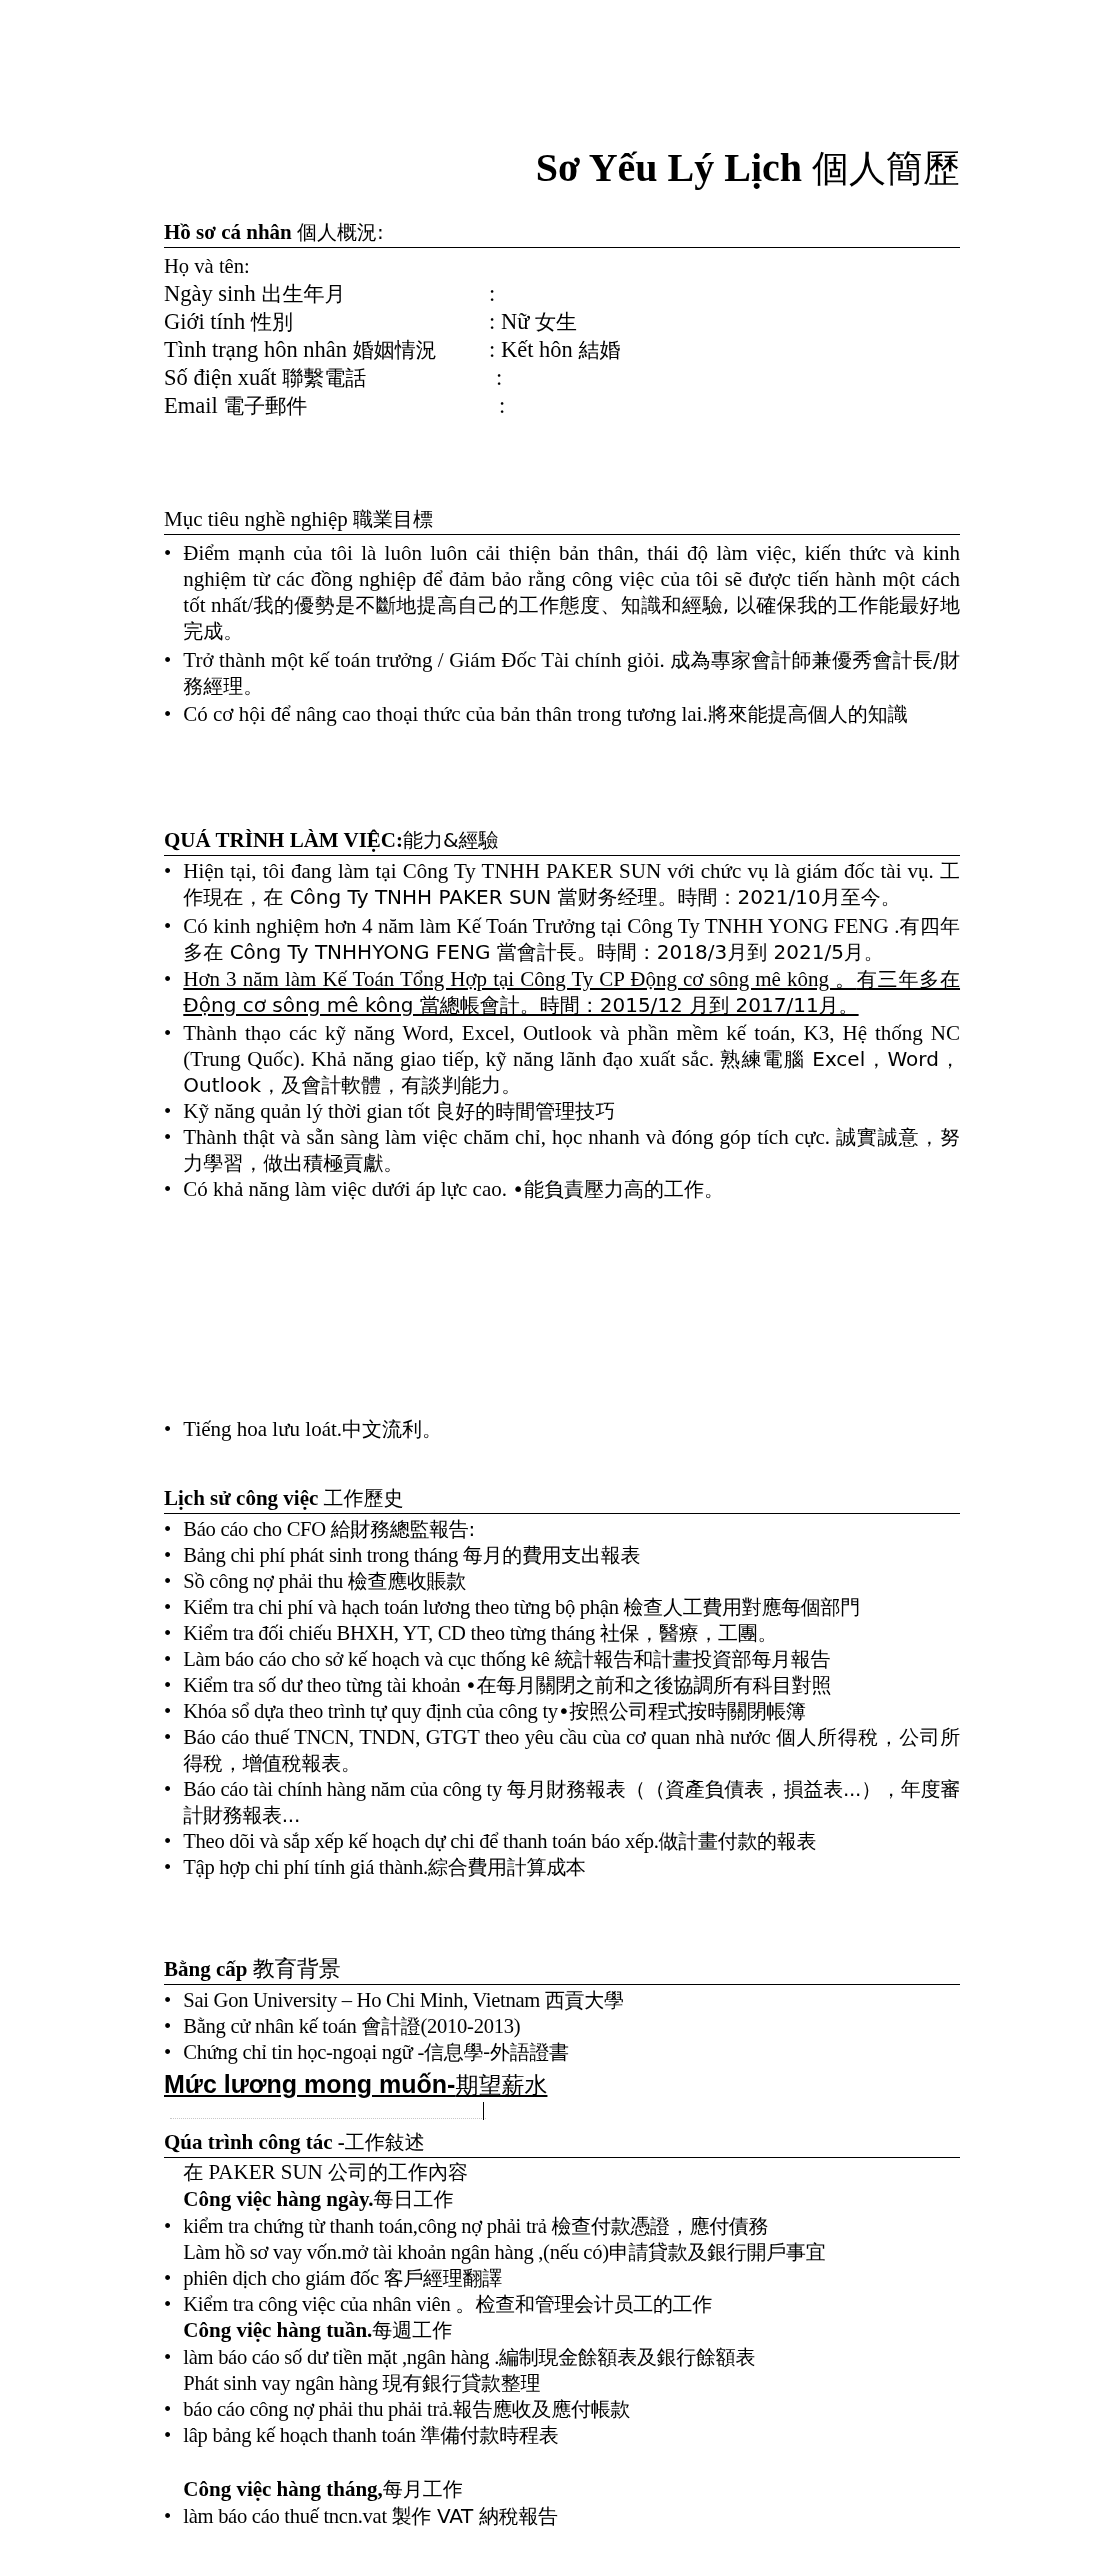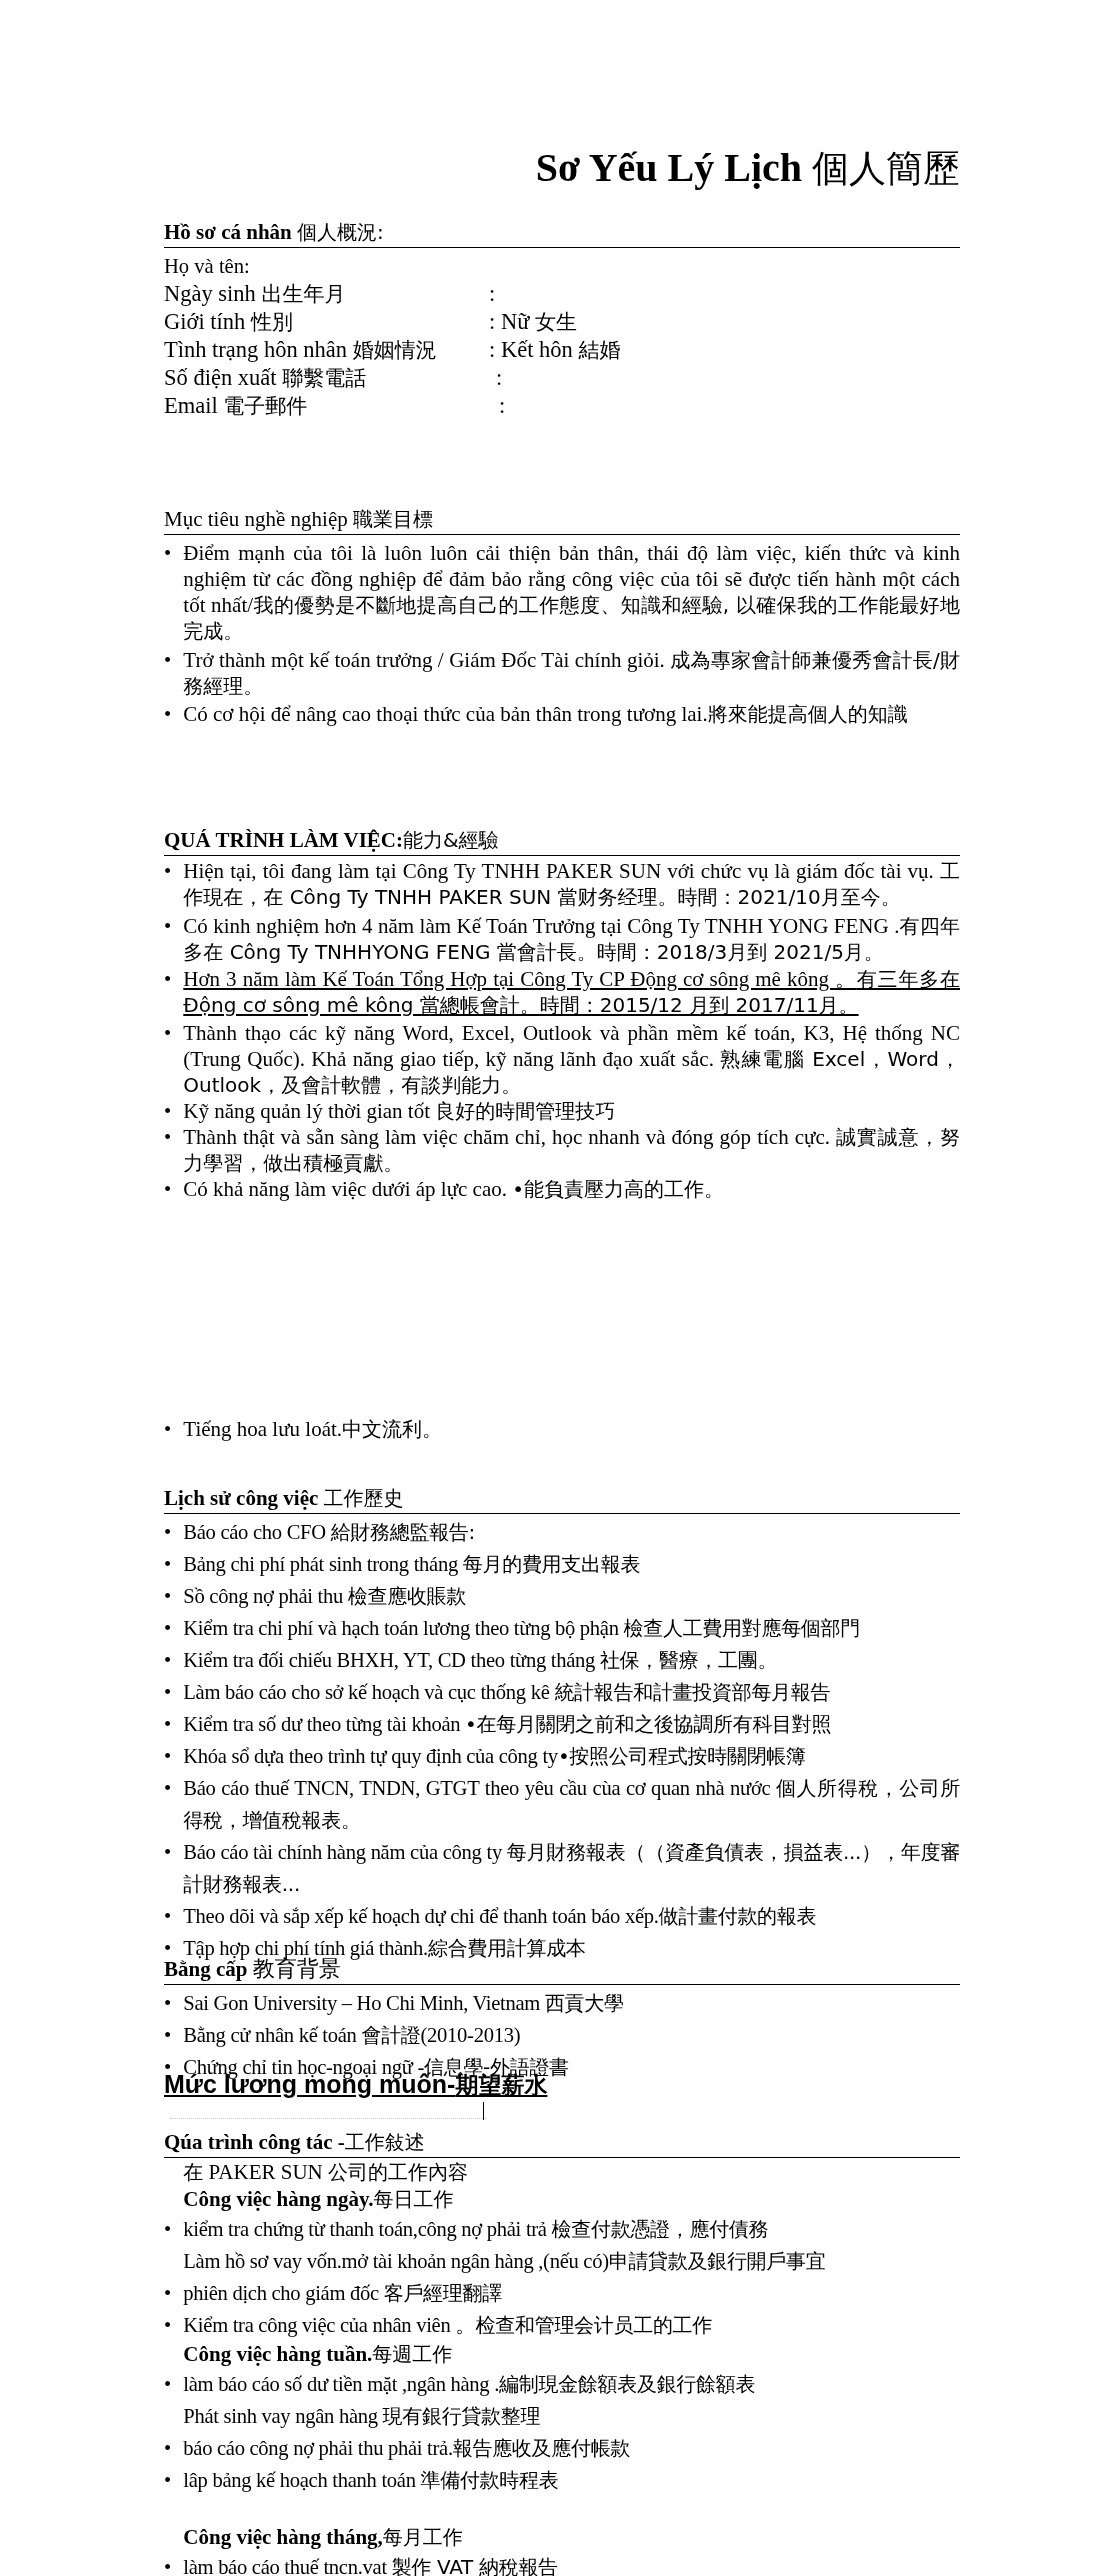--- a/index.html
+++ b/index.html
@@ -30,30 +30,30 @@
   .info-row .val .cjk { font-size: 21px; }
   ul.blist { list-style: none; margin: 0; padding: 0; }
   ul.blist li {
     position: relative; padding-left: 19.3px; font-size: 21px; line-height: 26px;
     text-align: justify;
   }
   ul.blist li::before {
     content: "\2022"; position: absolute; left: 0; top: 0; font-size: 20.6px;
   }
   ul.blist li .cjk { font-size: 20px; }
-  ul.blist.tight li { font-size: 20.6px; line-height: 32px; letter-spacing: -0.3px; }
+  ul.blist.tight li { font-size: 20.6px; line-height: 26px; letter-spacing: -0.3px; }
   .sub-head { padding-left: 19.3px; font-size: 21px; line-height: 27px; font-weight: bold; }
   .sub-head .cjk { font-weight: normal; font-size: 20px; }
   .plain-indent { padding-left: 19.3px; font-size: 21px; line-height: 27px; }
   .plain-indent .cjk { font-size: 20px; }
   .salary-head {
     font-family: "Liberation Sans", sans-serif; font-weight: bold;
     font-size: 25px; line-height: 30px; text-decoration: underline; display: inline-block;
   }
-  .salary-head .cjk { font-weight: bold; font-size: 23px; }
+  .salary-head .cjk { font-weight: normal; font-size: 23px; }
   .salary-field {
     position: absolute; left: 6.4px; width: 316px; height: 19.3px;
     border-bottom: 0.6px dotted #c8c8c8;
   }
   .cursor-mark {
     position: absolute; width: 1.3px; height: 18px; background: #000;
   }
 </style>
 </head>
 <body>

